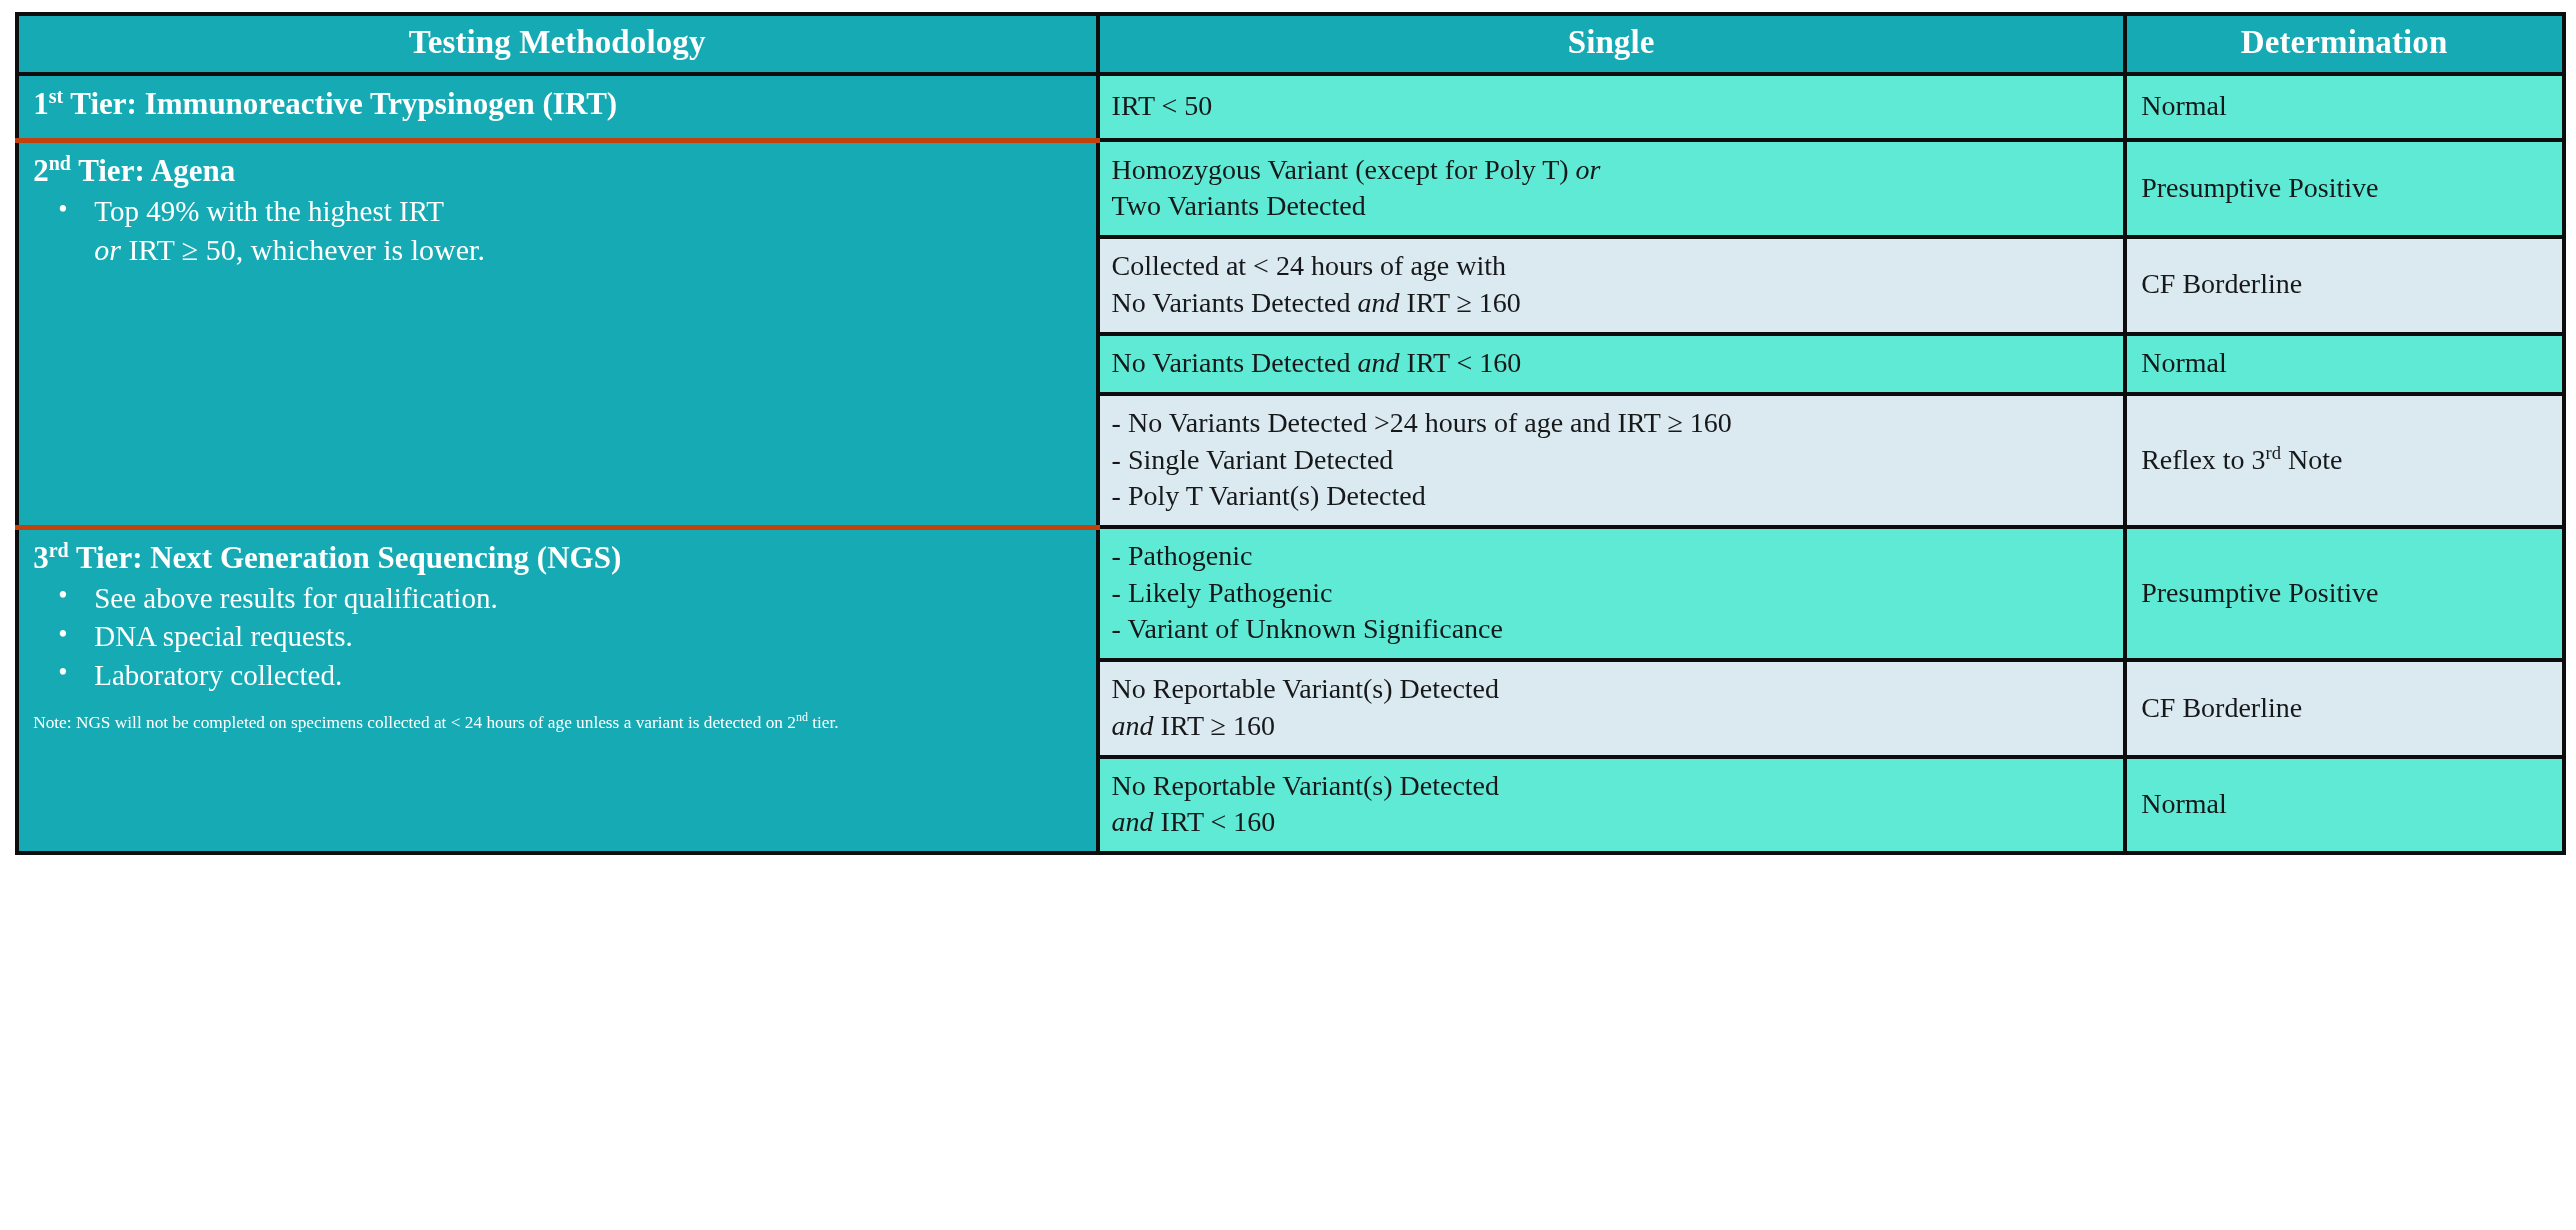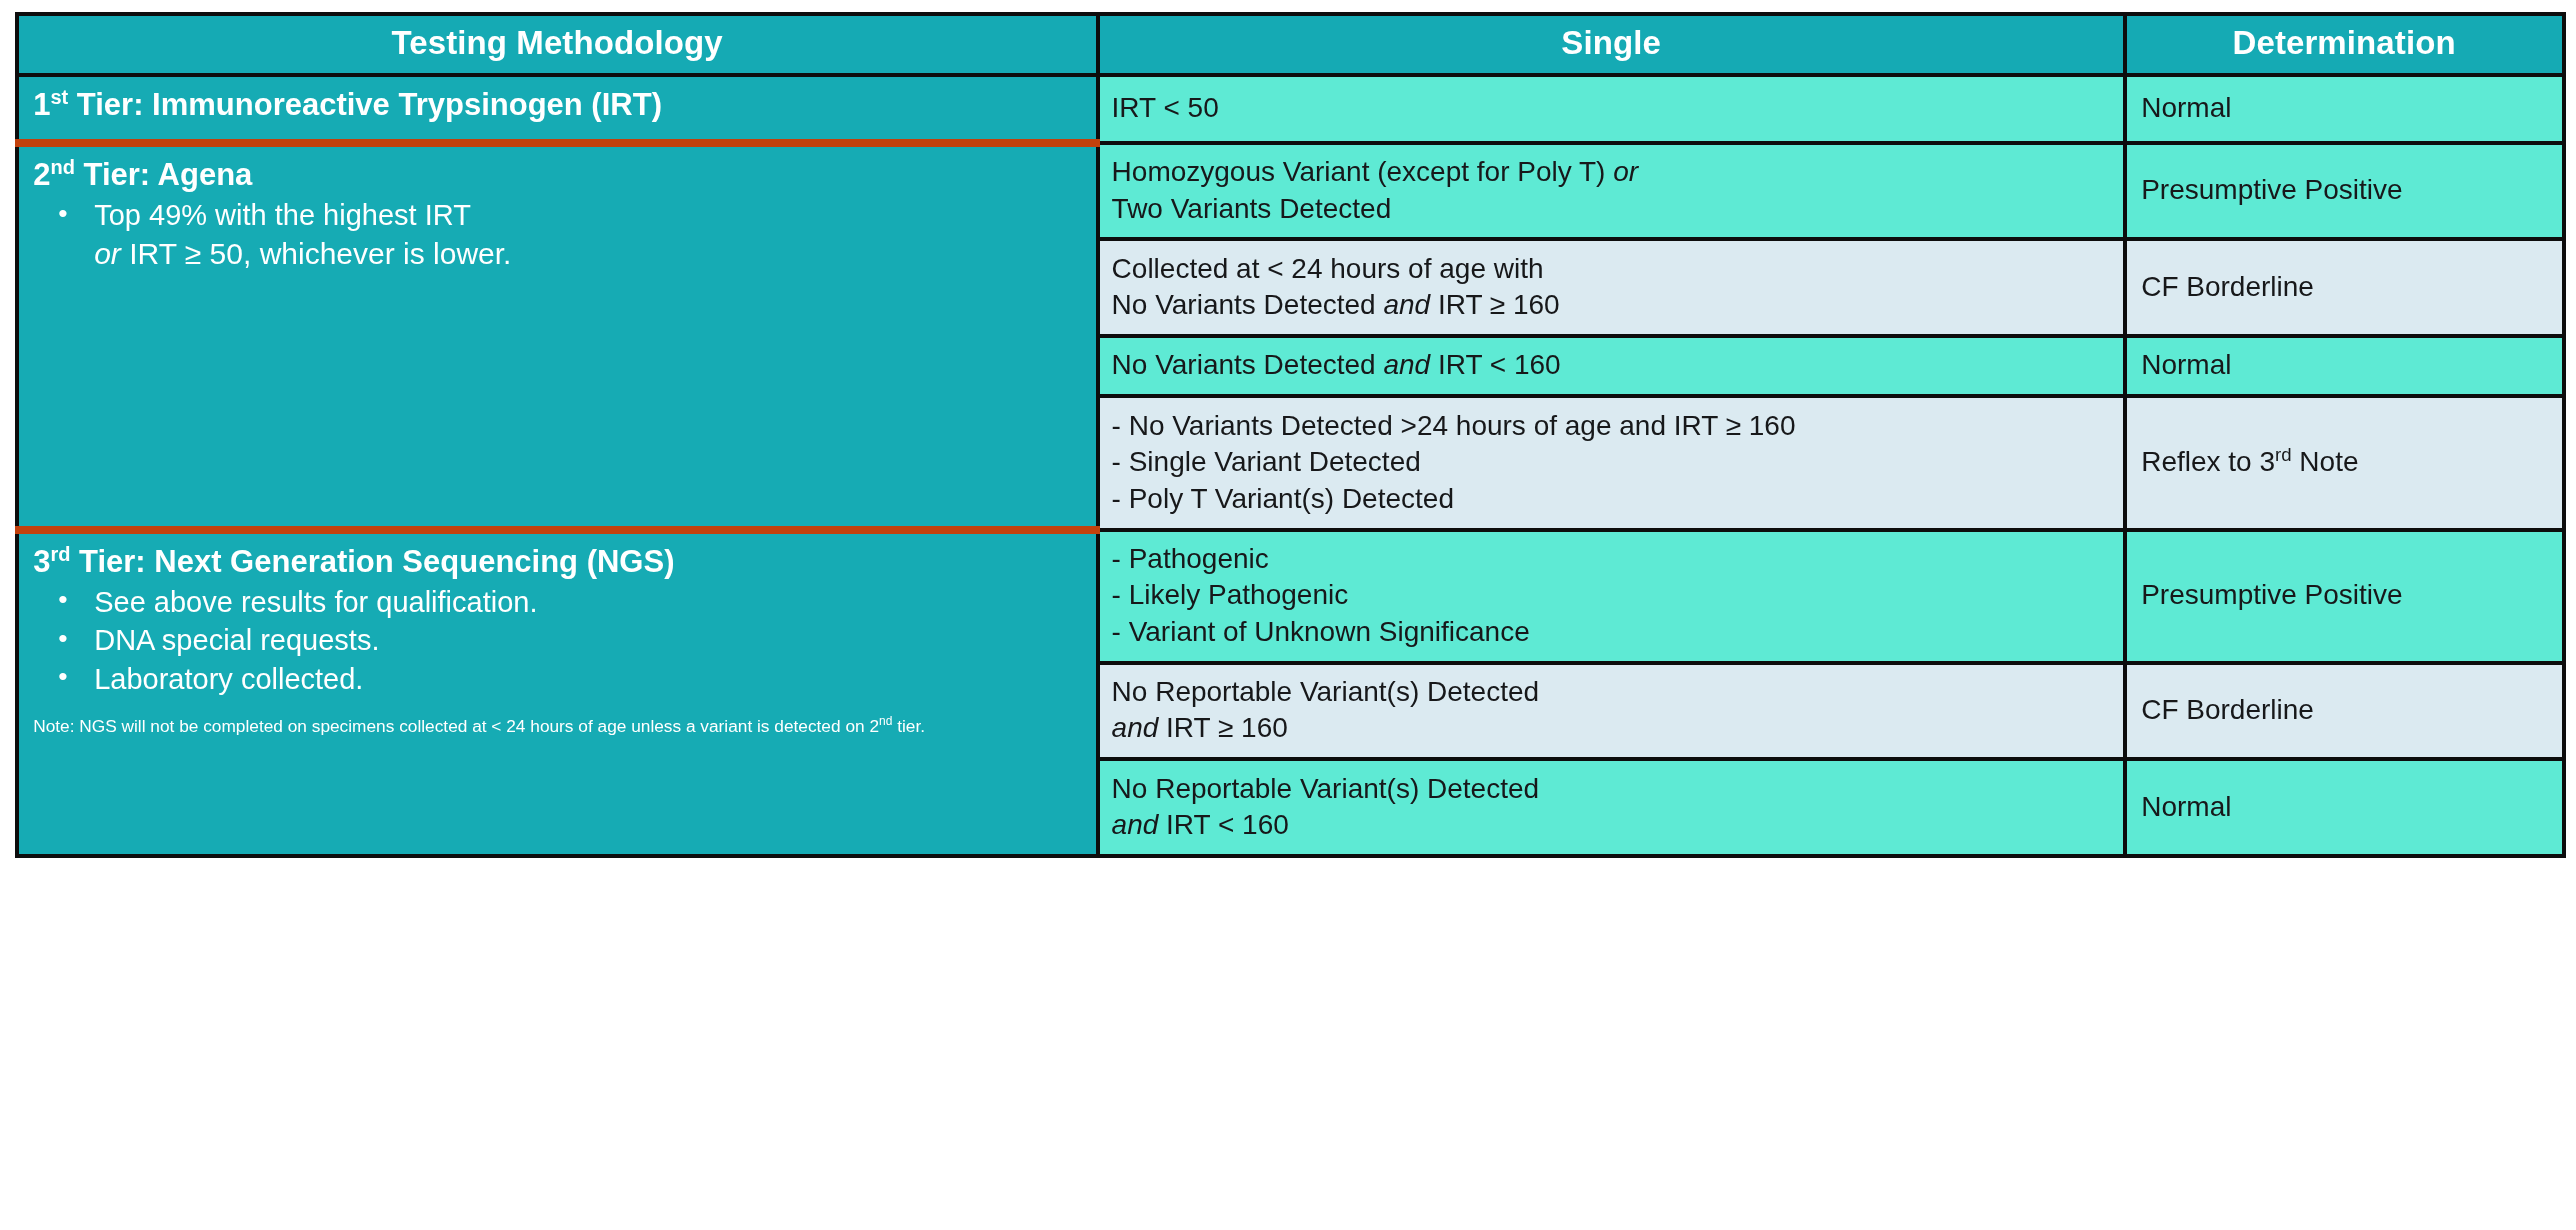--- a/index.html
+++ b/index.html
@@ -12,20 +12,21 @@
     height: 1230px;
     font-family: "Liberation Sans", sans-serif;
     overflow: hidden;
   }
   .sheet {
     position: relative;
     width: 2576px;
     height: 1230px;
     box-sizing: border-box;
     padding: 12px 14.6px 14.6px 14.6px;
+    font-family: Liberation Serif, serif;
   }
   table.matrix {
     border-collapse: collapse;
     table-layout: fixed;
     width: 2547px;
     border: 4px solid #0d0d0d;
   }
   table.matrix col.c-method { width: 1081px; }
   table.matrix col.c-result { width: 1027px; }
   table.matrix col.c-determ { width: 439px; }
@@ -47,21 +48,21 @@
     border-bottom: 4px solid #0d0d0d;
     letter-spacing: 0.1px;
   }
   tr.head th:last-child { border-right: none; }
 
   
   td.method {
     background: #16abb4;
     color: #ffffff;
     border-right: 4px solid #0d0d0d;
-    border-bottom: 8px solid #c2410c;
+    border-bottom: 5px solid #c2410c;
     padding: 10.6px 13.3px 13.3px 14.6px;
   }
   td.method.last { border-bottom: none; }
   .m-title {
     font-size: 31px;
     font-weight: bold;
     line-height: 1.15;
     margin-bottom: 2.7px;
   }
   .m-title .sup { font-size: 20px; vertical-align: super; line-height: 0; }

